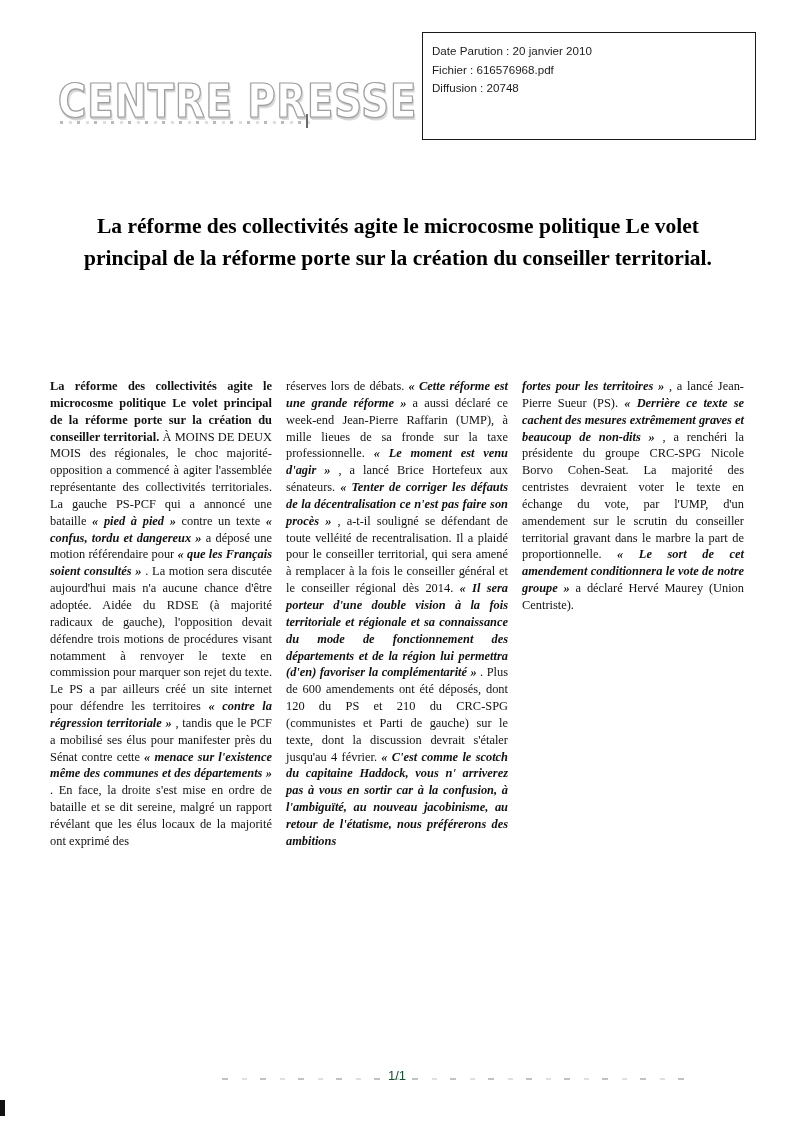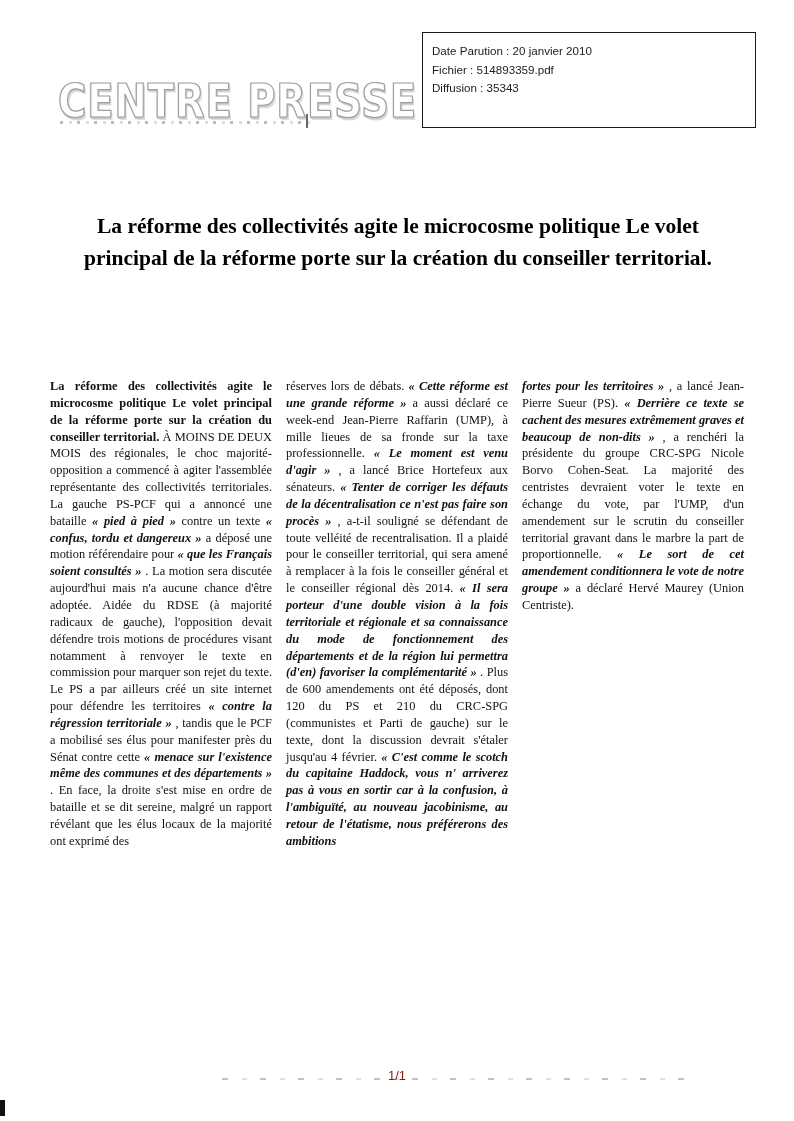--- a/index.html
+++ b/index.html
@@ -69,21 +69,21 @@
     height: 14px;
     background: #6a6a6a;
   }
 
   
   #meta-box {
     position: absolute;
     left: 422px;
     top: 32px;
     width: 334px;
-    height: 96px;
+    height: 108px;
     border: 1.4px solid #1a1a1a;
     box-sizing: border-box;
     padding: 9px 4px 0 9px;
     background: #ffffff;
   }
   #meta-box .meta-line {
     font-family: "Liberation Sans", sans-serif;
     font-size: 11.6px;
     line-height: 18.5px;
     color: #1c1c1c;
@@ -155,21 +155,21 @@
     );
   }
   #footer-page {
     position: absolute;
     left: 0;
     top: 1068px;
     width: 794px;
     text-align: center;
     font-family: "Liberation Sans", sans-serif;
     font-size: 13px;
-    color: #7f1d1d;
+    color: #14532d;
   }
   #scan-mark {
     position: absolute;
     left: 0px;
     top: 1100px;
     width: 5px;
     height: 16px;
     background: #111111;
   }
 </style>
@@ -177,22 +177,22 @@
 <body>
 
 <div id="masthead">
   <div id="masthead-text">CENTRE PRESSE</div>
   <div id="masthead-baseline"></div>
   <div id="masthead-tick"></div>
 </div>
 
 <div id="meta-box">
   <div class="meta-line">Date Parution : 20 janvier 2010</div>
-  <div class="meta-line">Fichier : 514893359.pdf</div>
-  <div class="meta-line">Diffusion : 35343</div>
+  <div class="meta-line">Fichier : 616576968.pdf</div>
+  <div class="meta-line">Diffusion : 20748</div>
 </div>
 
 <div id="headline">La réforme des collectivités agite le microcosme politique Le volet principal de la réforme porte sur la création du conseiller territorial.</div>
 
 <div id="columns">
 
   <div class="column">
     <p><span class="lead">La réforme des collectivités agite le microcosme politique Le volet principal de la réforme porte sur la création du conseiller territorial.</span><span> À MOINS DE DEUX MOIS des régionales, le choc majorité-opposition a commencé à agiter l'assemblée représentante des collectivités territoriales. La gauche PS-PCF qui a annoncé une bataille </span><span class="q">« pied à pied »</span><span> contre un texte </span><span class="q">« confus, tordu et dangereux »</span><span> a déposé une motion référendaire pour </span><span class="q">« que les Français soient consultés »</span><span> . La motion sera discutée aujourd'hui mais n'a aucune chance d'être adoptée. Aidée du RDSE (à majorité radicaux de gauche), l'opposition devait défendre trois motions de procédures visant notamment à renvoyer le texte en commission pour marquer son rejet du texte. Le PS a par ailleurs créé un site internet pour défendre les territoires </span><span class="q">« contre la régression territoriale »</span><span> , tandis que le PCF a mobilisé ses élus pour manifester près du Sénat contre cette </span><span class="q">« menace sur l'existence même des communes et des départements »</span><span> . En face, la droite s'est mise en ordre de bataille et se dit sereine, malgré un rapport révélant que les élus locaux de la majorité ont exprimé des</span></p>
   </div>
 

